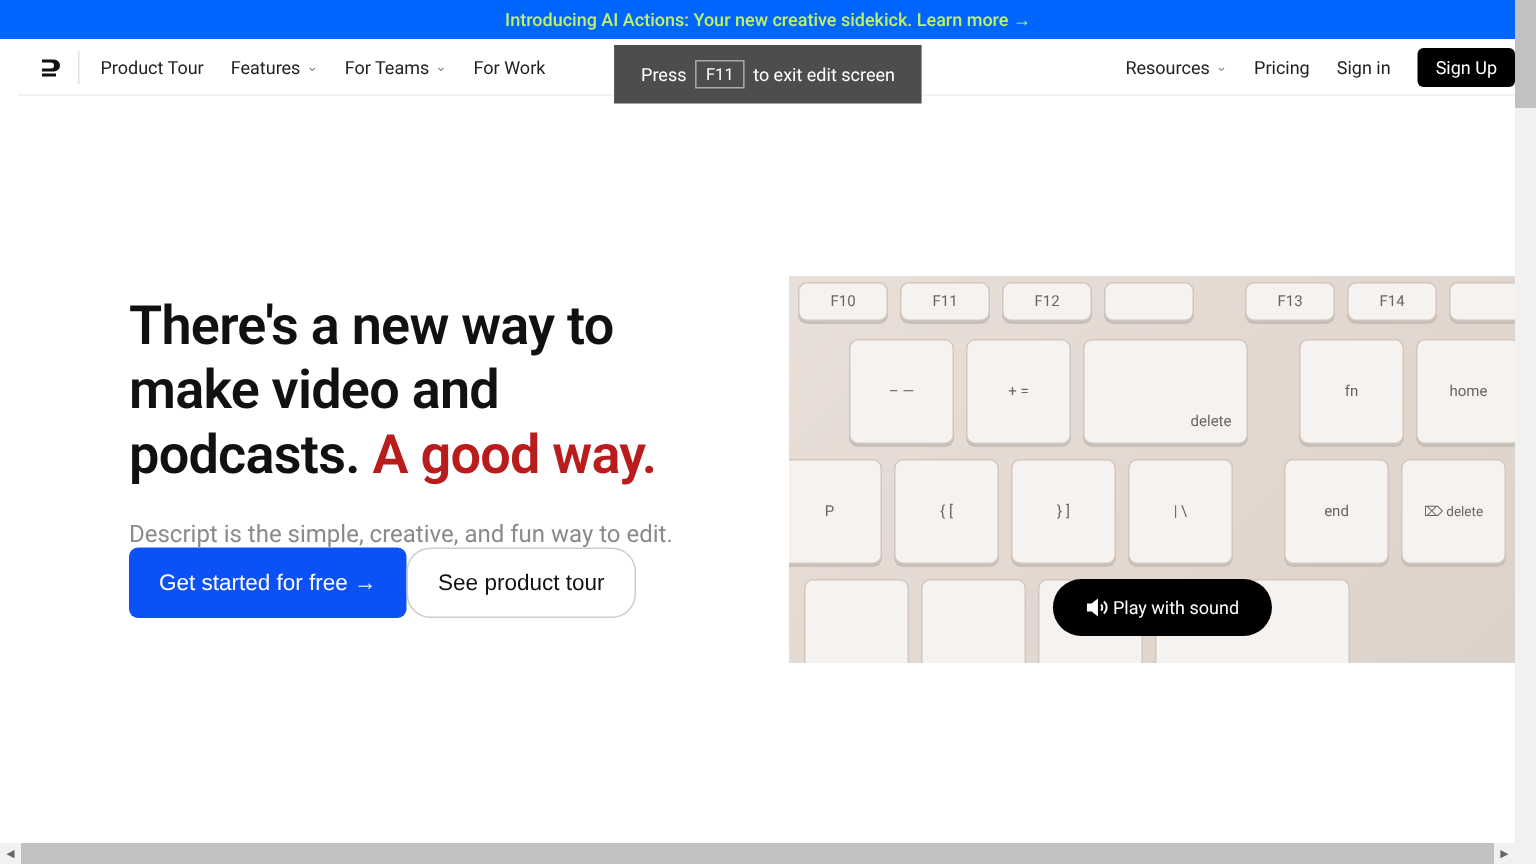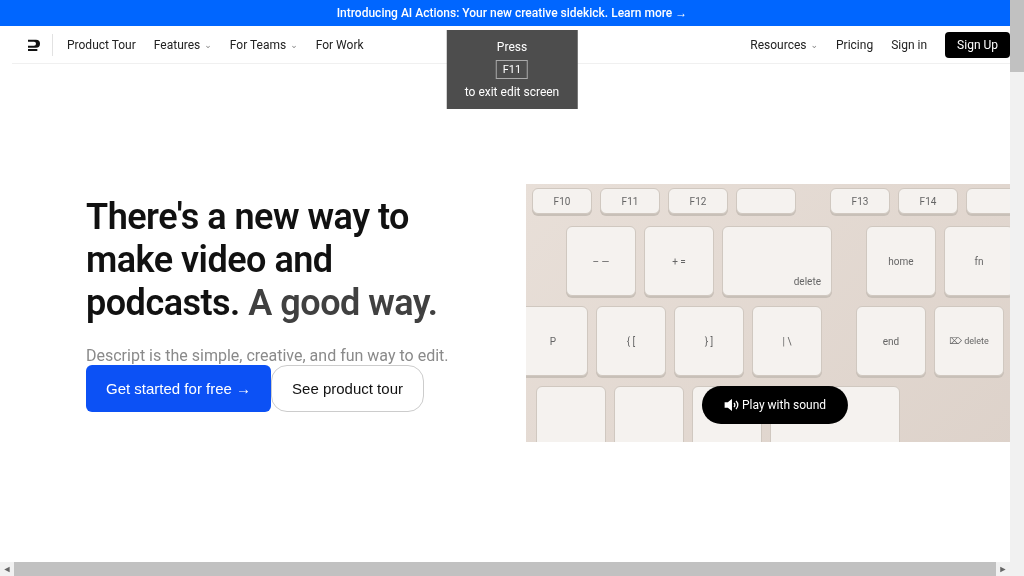--- a/index.html
+++ b/index.html
@@ -1,36 +1,36 @@
 <!DOCTYPE html>
 <html><head>
 <meta charset="utf-8">
 <style>
 * { margin: 0; padding: 0; box-sizing: border-box; }
 body { font-family: -apple-system, BlinkMacSystemFont, "Segoe UI", Roboto, sans-serif; width: 1024px; height: 576px; overflow: hidden; position: relative; background: #fff; }
 
 .banner { background: #0066ff; color: #fff; text-align: center; padding: 6px 0; font-size: 12px; font-weight: 500; }
-.banner a { color: #ffffff; text-decoration: none; }
+.banner a { color: #bef264; text-decoration: none; }
 
 .nav { display: flex; align-items: center; padding: 8px 14px; border-bottom: 1px solid #f0f0f0; height: 38px; margin-left: 12px; }
 .logo { width: 16px; height: 16px; margin-right: 10px; }
 .divider { width: 1px; height: 22px; background: #e2e2e2; margin-right: 14px; }
 .nav-left { display: flex; gap: 18px; align-items: center; }
 .nav-item { font-size: 12px; color: #222; cursor: pointer; display: flex; align-items: center; gap: 4px; }
 .chevron { font-size: 9px; color: #888; }
 .nav-right { margin-left: auto; display: flex; gap: 18px; align-items: center; }
 .signup-btn { background: #000; color: #fff; padding: 6px 12px; font-size: 12px; border-radius: 4px; cursor: pointer; }
 
-.fullscreen-hint { position: absolute; top: 30px; left: 50%; transform: translateX(-50%); background: #4d4d4d; color: #fff; padding: 10px 18px; font-size: 12px; display: flex; align-items: center; gap: 6px; z-index: 100; flex-direction: column; }
+.fullscreen-hint { position: absolute; top: 30px; left: 50%; transform: translateX(-50%); background: #4d4d4d; color: #fff; padding: 10px 18px; font-size: 12px; display: flex; align-items: center; gap: 6px; z-index: 100; }
 .key-box { border: 1px solid #aaa; padding: 2px 6px; font-size: 11px; }
 
 .hero { display: flex; padding: 120px 0 0 86px; gap: 40px; }
 .hero-text { flex: 0 0 400px; padding-top: 12px; }
 .hero-title { font-size: 36px; font-weight: 600; line-height: 1.2; color: #111; letter-spacing: -0.5px; }
-.hero-accent { color: #404040; }
+.hero-accent { color: #b91c1c; }
 .hero-sub { margin-top: 20px; font-size: 16px; color: #8a8a8a; }
 .hero-ctas { display: flex; }
 .btn-primary { background: #0c51f5; color: #fff; padding: 14px 20px; font-size: 15px; font-weight: 500; border-radius: 6px; cursor: pointer; border: none; }
 .btn-secondary { background: #fff; color: #111; padding: 14px 20px; font-size: 15px; border: 1px solid #ccc; border-radius: 16px; cursor: pointer; }
 
 .video-box { position: relative; width: 514px; height: 258px; background: linear-gradient(135deg, #e8dfd8 0%, #ddd2ca 100%); overflow: hidden; }
 .kb-row { display: flex; gap: 8px; position: absolute; }
 .key { background: #f5f2ef; border: 1px solid #d0c8c0; border-radius: 6px; box-shadow: 0 2px 0 #c8c0b8; display: flex; align-items: center; justify-content: center; font-size: 10px; color: #666; }
 .play-pill { position: absolute; bottom: 18px; left: 50%; transform: translateX(-50%); background: #000; color: #fff; border-radius: 22px; padding: 11px 22px; display: flex; align-items: center; gap: 2px; font-size: 12px; cursor: pointer; }
 .sound-icon { width: 16px; height: 16px; }
@@ -113,22 +113,22 @@
       <div style="width:18px"></div>
       <div class="key" style="width:60px;height:26px">F13</div>
       <div class="key" style="width:60px;height:26px">F14</div>
       <div class="key" style="width:60px;height:26px"></div>
     </div>
     <div class="kb-row" style="top:42px; left:40px;">
       <div class="key" style="width:70px;height:70px">–  —</div>
       <div class="key" style="width:70px;height:70px">+  =</div>
       <div class="key" style="width:110px;height:70px;justify-content:flex-end;padding-right:10px;align-items:flex-end;padding-bottom:8px">delete</div>
       <div style="width:18px"></div>
+      <div class="key" style="width:70px;height:70px">fn</div>
       <div class="key" style="width:70px;height:70px">home</div>
-      <div class="key" style="width:70px;height:70px">fn</div>
       <div class="key" style="width:50px;height:70px"></div>
     </div>
     <div class="kb-row" style="top:122px; left:-8px;">
       <div class="key" style="width:70px;height:70px">P</div>
       <div class="key" style="width:70px;height:70px">{  [</div>
       <div class="key" style="width:70px;height:70px">}  ]</div>
       <div class="key" style="width:70px;height:70px">|  \</div>
       <div style="width:18px"></div>
       <div class="key" style="width:70px;height:70px">end</div>
       <div class="key" style="width:70px;height:70px;font-size:9px">⌦ delete</div>

